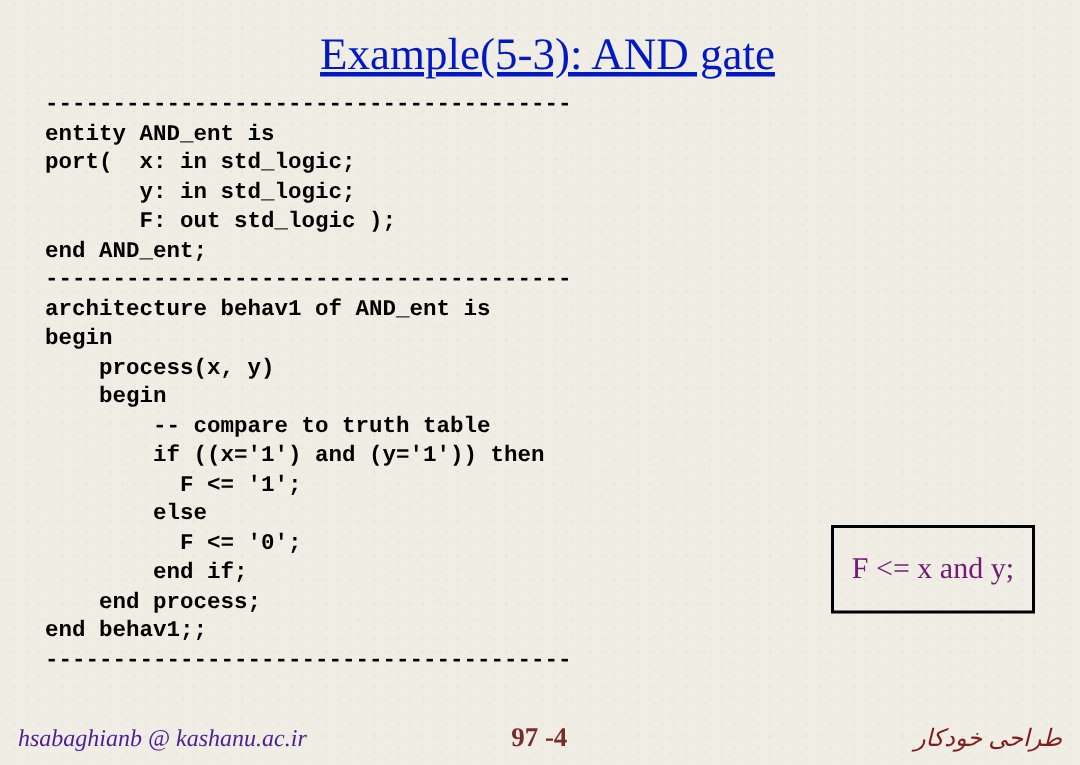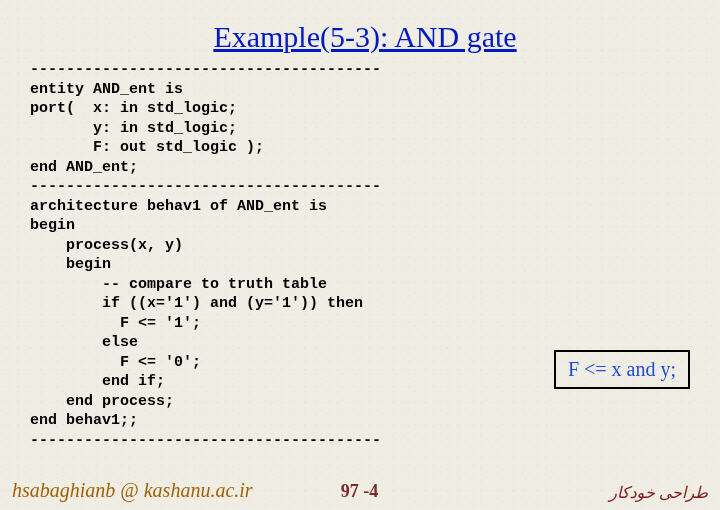--- a/index.html
+++ b/index.html
@@ -42,34 +42,34 @@
     font-size: 15px;
     line-height: 1.3;
     color: #000;
     white-space: pre;
   }
   .callout-box {
     position: absolute;
     right: 30px;
     top: 350px;
     border: 2px solid #000;
-    padding: 6px 12px;
+    padding: 16px 12px;
     font-family: "Times New Roman", serif;
     font-size: 20px;
-    color: #1d4ed8;
+    color: #701a75;
     background: transparent;
   }
   .footer-left {
     position: absolute;
     bottom: 8px;
     left: 12px;
     font-family: "Times New Roman", serif;
     font-style: italic;
-    font-size: 20px;
-    color: #a16207;
+    font-size: 16px;
+    color: #4c1d95;
   }
   .footer-center {
     position: absolute;
     bottom: 8px;
     left: 0;
     right: 1px;
     text-align: center;
     font-family: "Times New Roman", serif;
     font-size: 18px;
     font-weight: bold;

